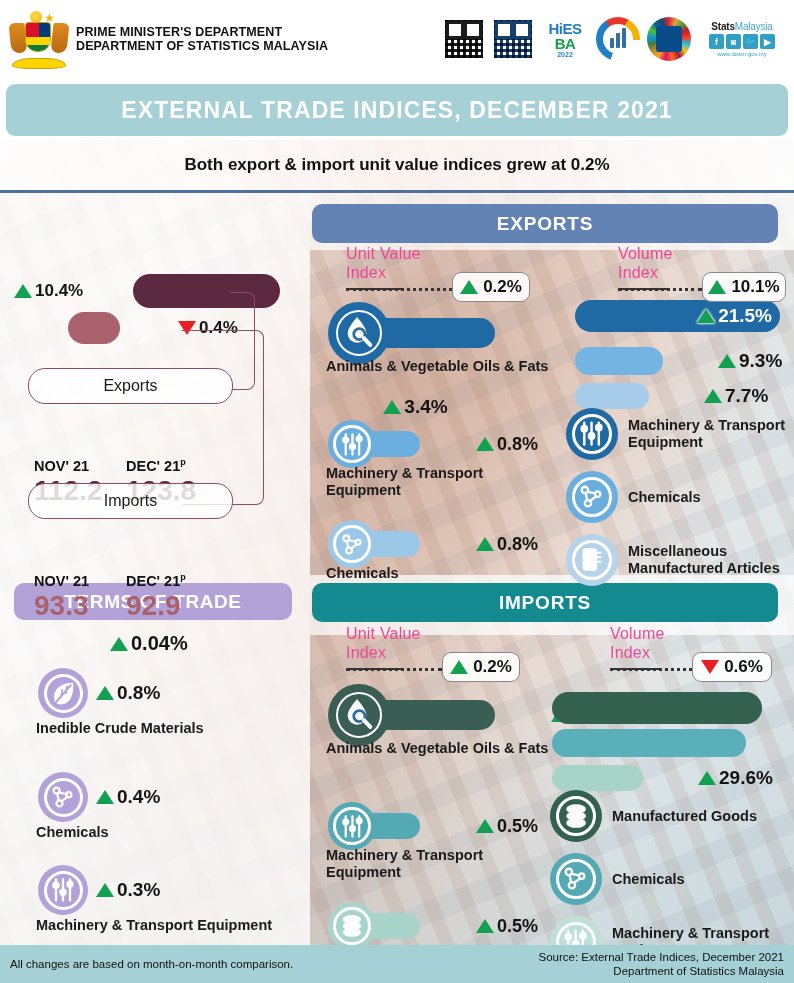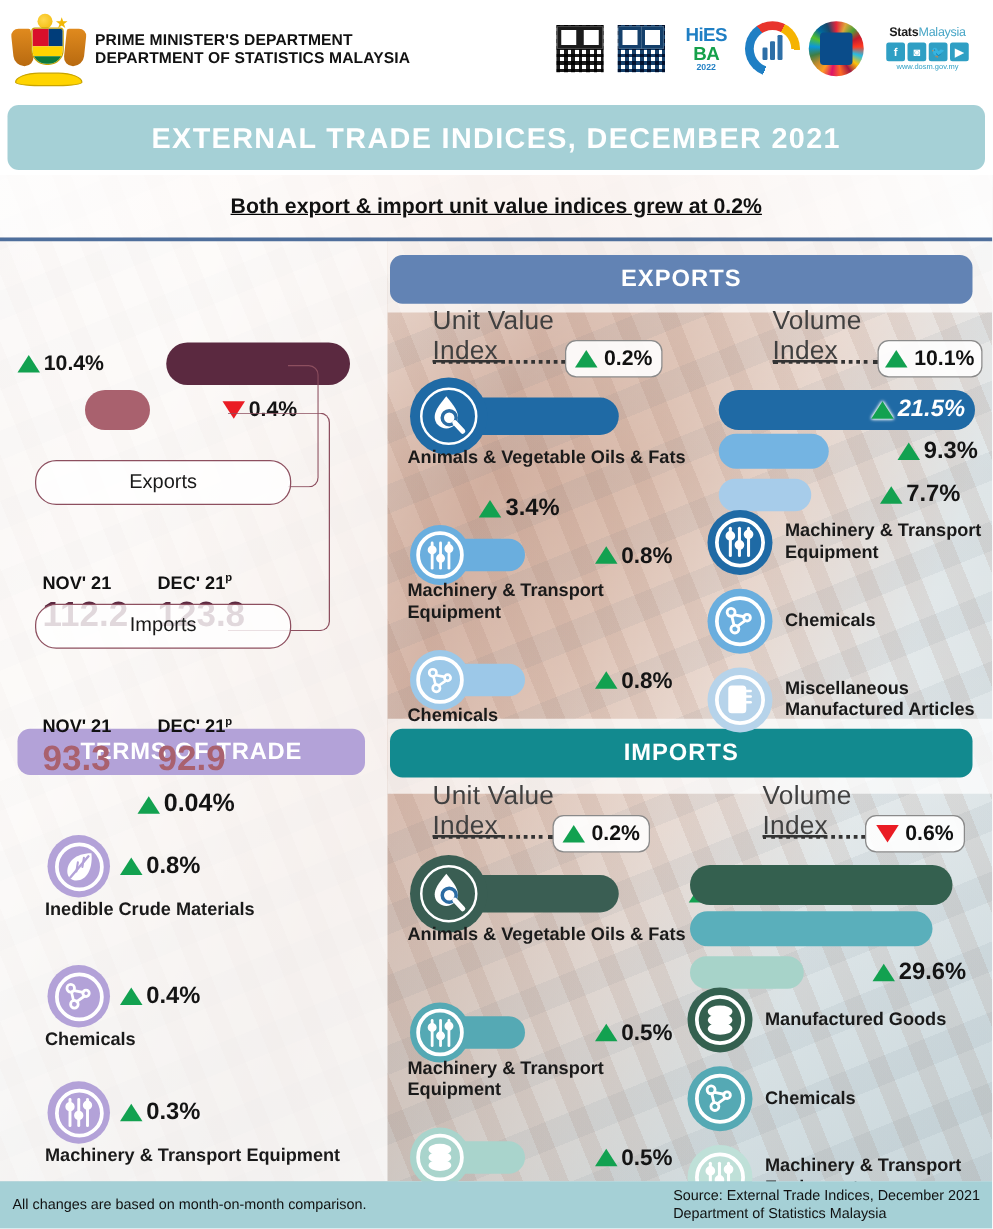--- a/index.html
+++ b/index.html
@@ -94,21 +94,21 @@
       text-shadow:0 0 1px rgba(0,0,0,.25);}
 
   
   .titleband{position:absolute;left:6px;top:84px;width:782px;height:52px;background:#a5d0d6;
       border-radius:9px;display:flex;align-items:center;justify-content:center;z-index:15;}
   .titleband span{color:#fff;font-size:23px;font-weight:bold;letter-spacing:1.1px;}
 
   
   .subtitle{position:absolute;left:0;top:140px;width:794px;height:50px;z-index:14;
       display:flex;align-items:center;justify-content:center;
-      background:linear-gradient(90deg,rgba(255,255,255,.92),rgba(255,250,248,.86),rgba(255,255,255,.92));text-decoration:underline;}
+      background:linear-gradient(90deg,rgba(255,255,255,.92),rgba(255,250,248,.86),rgba(255,255,255,.92));}
   .subtitle span{font-size:17px;font-weight:bold;color:#111;}
   .subrule{position:absolute;left:0;top:190px;width:794px;height:3px;background:#4f6f9c;z-index:14;}
 
   
   .chip{position:absolute;border-radius:10px;display:flex;align-items:center;justify-content:center;
         color:#fff;font-weight:bold;z-index:10;}
   #chip-value{left:14px;top:204px;width:278px;height:39px;background:#f7b4bb;font-size:19px;letter-spacing:.4px;}
   #chip-exports{left:312px;top:204px;width:466px;height:39px;background:#6283b4;font-size:19px;letter-spacing:.8px;}
   #chip-tot{left:14px;top:583px;width:278px;height:37px;background:#b3a2d8;font-size:19px;letter-spacing:.6px;}
   #chip-imports{left:312px;top:583px;width:466px;height:39px;background:#128a8f;font-size:19px;letter-spacing:.8px;}
@@ -124,41 +124,41 @@
   .labelbox{position:absolute;border:1.6px solid #8d4f5f;border-radius:17px;background:rgba(255,255,255,.82);
      display:flex;align-items:center;justify-content:center;font-size:16px;color:#1a1a1a;z-index:11;}
   .months{position:absolute;display:flex;z-index:11;}
   .mcol{width:92px;line-height:1.1;margin-top:46px;}
   .mcol .mh{font-size:14.5px;font-weight:bold;color:#111;}
   .mcol .mh sup{font-size:9px;}
   .mcol .mv{font-size:28px;font-weight:bold;margin-top:1px;}
 
   
   .idxhead{position:absolute;z-index:12;}
-  .idxhead .t1,.idxhead .t2{font-size:21px;color:#404040;line-height:1.16;letter-spacing:.2px;}
+  .idxhead .t1,.idxhead .t2{font-size:16px;color:#ec4899;line-height:1.16;letter-spacing:.2px;}
   .idxline{position:absolute;height:2px;background:#333;}
   .idxdots{position:absolute;height:0;border-bottom:3px dotted #333;}
   .badge{position:absolute;border:1.6px solid #8a8a8a;border-radius:9px;background:rgba(255,255,255,.9);
      display:flex;align-items:center;justify-content:center;gap:5px;z-index:13;
      font-size:17px;font-weight:bold;color:#111;}
 
   
   .iconc{border-radius:50%;display:flex;align-items:center;justify-content:center;position:relative;flex:0 0 auto;}
   .iconc .ring{position:absolute;border-radius:50%;border:2.5px solid #fff;}
   .iconc svg{position:relative;z-index:2;}
 
   .catlabel{position:absolute;font-size:14.5px;font-weight:bold;color:#1a1a1a;line-height:1.16;z-index:12;}
   .legendrow{position:absolute;display:flex;align-items:center;gap:10px;z-index:12;}
   .legendrow .lt{font-size:14.5px;font-weight:bold;color:#1a1a1a;line-height:1.16;}
 
   
   .footer{position:absolute;left:0;bottom:0;width:794px;height:38px;background:#a5d0d6;z-index:20;
       display:flex;align-items:center;justify-content:space-between;padding:0 10px;}
   .footer .fl{font-size:11.5px;color:#111;}
-  .footer .fr{font-size:11.5px;color:#111;line-height:1.25;}
+  .footer .fr{font-size:11.5px;color:#111;text-align:right;line-height:1.25;}
 </style>
 </head>
 <body>
 
 <div class="page">
 
   <div class="bgphoto"></div>
 
   <div class="veil" style="left:0;top:190px;width:310px;height:755px;"></div>
   <div class="veil" style="left:310px;top:190px;width:484px;height:60px;background:rgba(255,255,255,.72);"></div>
@@ -406,21 +406,21 @@
           </div>
         </div>
         <div class="pct" style="font-size: 18px; margin-left: 8px;">
           <span class="tri"></span>
           <span>0.8%</span>
         </div>
       </div>
       <div class="catlabel" style="left: 326px; top: 565px; width: 235px;">Chemicals</div>
     </div>
   <div id="exports-vol-bars">
-      <div class="barrow" style="left: 575px; top: 312px; z-index: 12; font-style: italic;">
+      <div class="barrow" style="left: 575px; top: 300px; z-index: 12;">
         <div class="pill" style="width: 205px; height: 32px; background: rgb(31, 106, 165); display: flex; align-items: center; justify-content: flex-end; padding-right: 8px;">
           <div class="pct" style="color: rgb(255, 255, 255); font-size: 19px;">
             <span class="tri" style="box-shadow: none; filter: drop-shadow(rgb(255, 255, 255) 0px 0px 1.2px) drop-shadow(rgb(255, 255, 255) 0px 0px 1.2px);"></span>
             <span>21.5%</span>
           </div>
         </div>
       </div>
       <div class="barrow" style="left: 575px; top: 347px; z-index: 12;">
         <div class="pill" style="width: 88px; height: 28px; background: rgb(116, 180, 226); display: flex; align-items: center; justify-content: flex-end; padding-right: 8px;"></div>
         <div class="pct" style="font-size: 19px; margin-left: 7px;">

